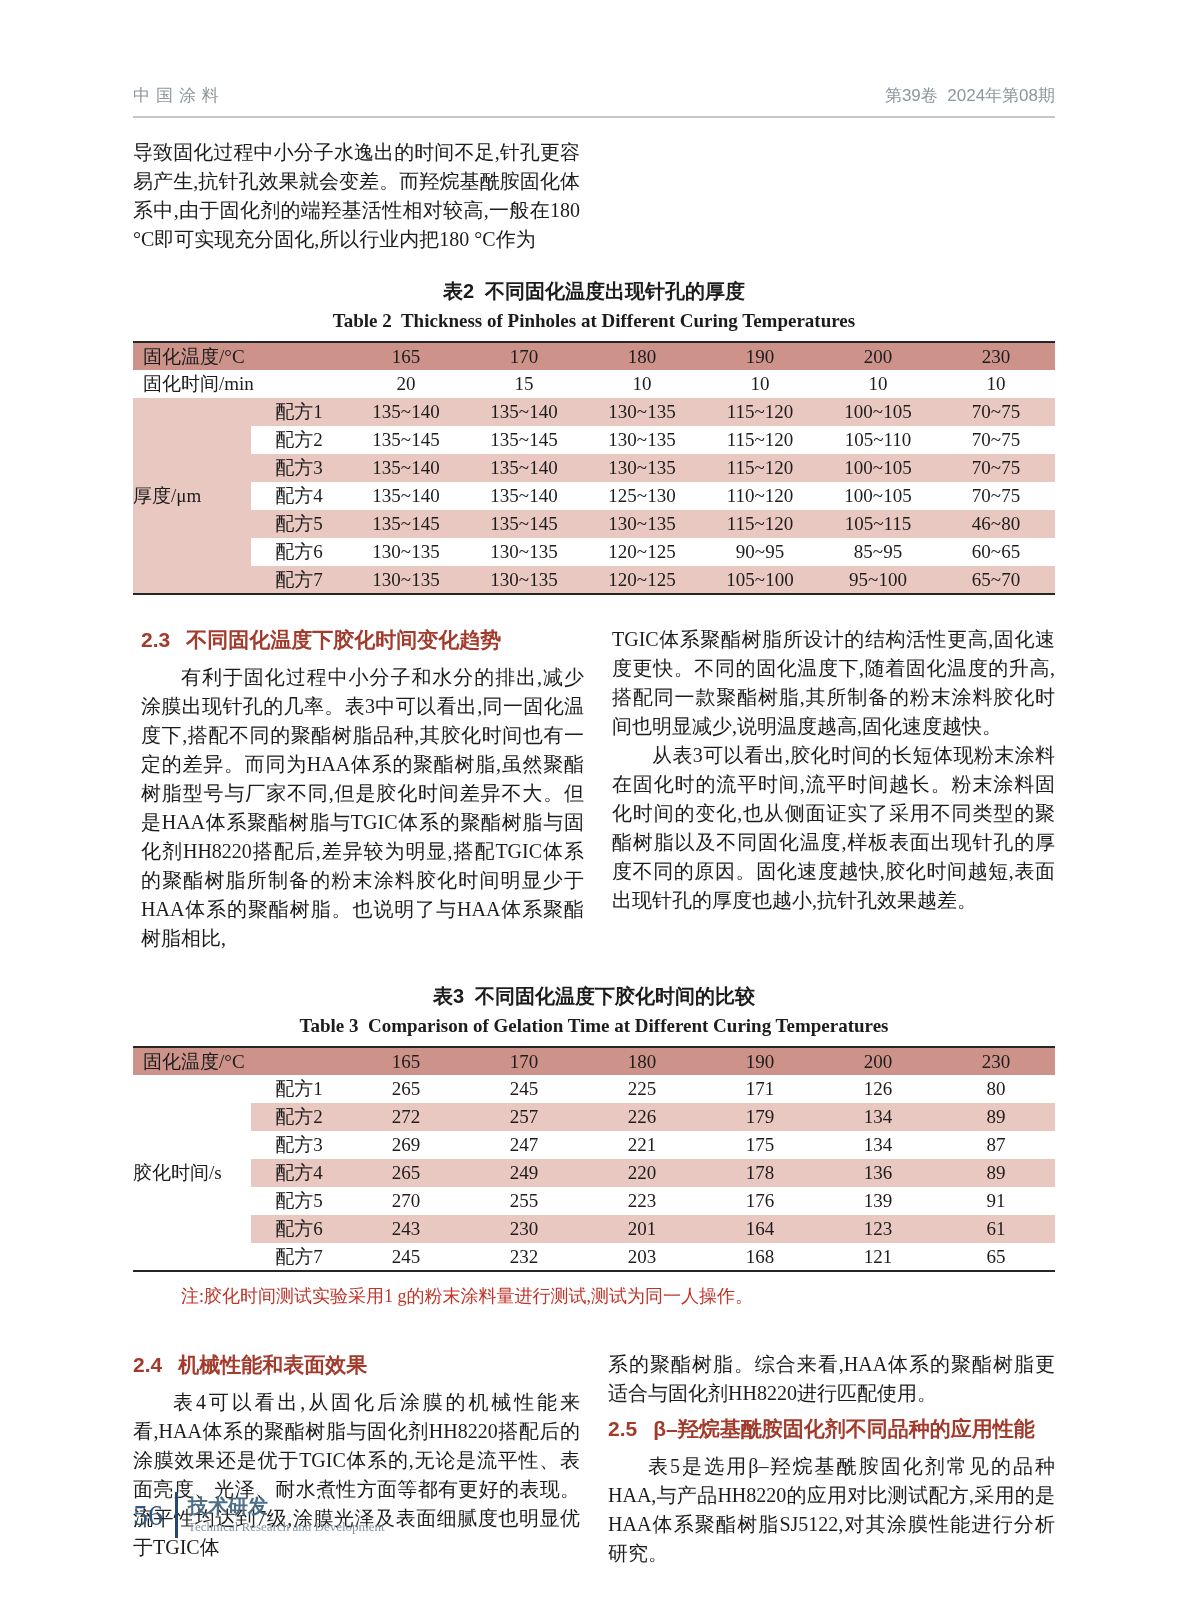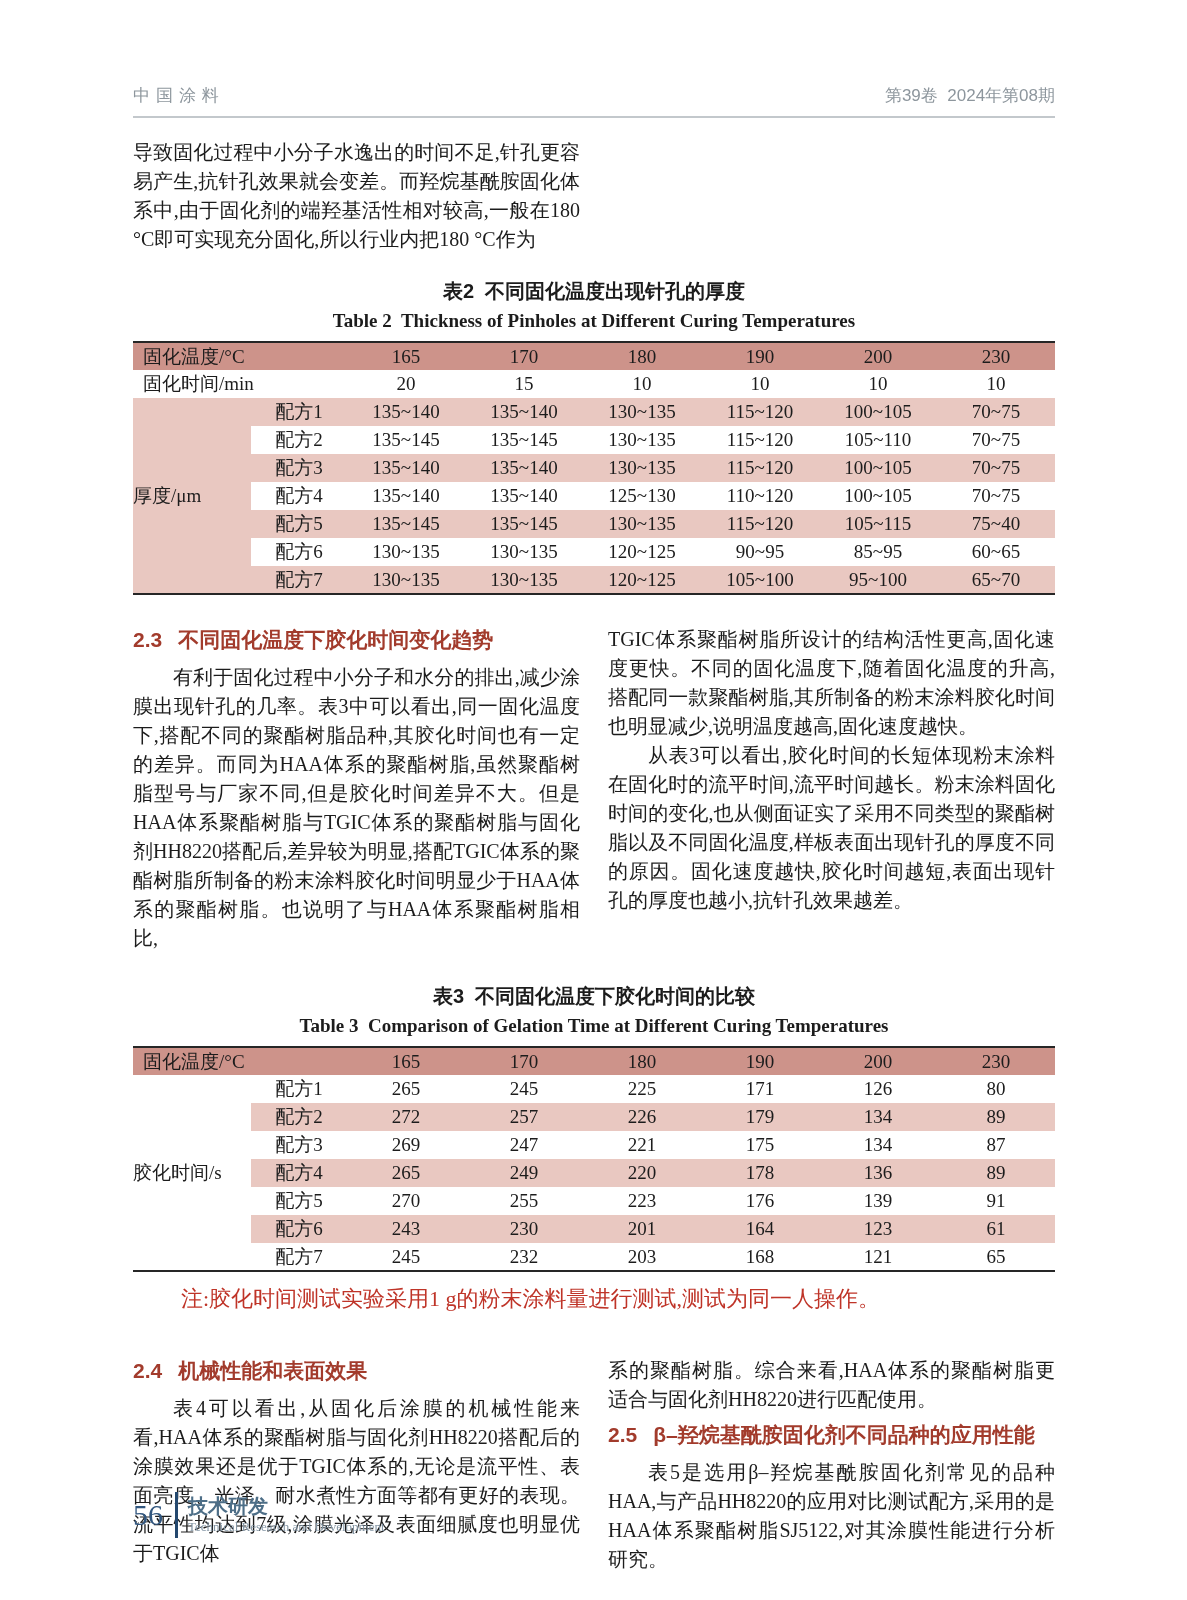--- a/index.html
+++ b/index.html
@@ -39,22 +39,22 @@
   .cap-en{text-align:center;font-weight:bold;font-size:19px;white-space:pre;margin-bottom:9px;}
   table.dtable{
     border-collapse:collapse;width:922px;table-layout:fixed;font-size:19px;
     border-top:2px solid #262626;border-bottom:2px solid #262626;
   }
   table.dtable td{height:28px;text-align:center;vertical-align:middle;padding:0;}
   table.dtable td.lbl{text-align:left;padding-left:10px;}
   table.dtable td.grp{text-align:left;padding-left:0;}
   table.dtable tr.hdr td{background:var(--tbl-hdr-pink);}
   table.dtable td.pink{background:var(--tbl-stripe-pink);}
-  .note{color:var(--note-red);font-size:22px;margin:12px 0 0 48px;}
-  .sec{margin-top:30px;}
+  .note{color:var(--note-red);font-size:18px;margin:12px 0 0 48px;}
+  .sec{margin-top:30px;margin-left:8px;}
   .sec2{margin-top:42px;}
   h3.sec-h{
     font-family:"Liberation Sans","DejaVu Sans",sans-serif;font-weight:bold;
     color:var(--heading-red);font-size:21px;line-height:30px;margin-bottom:8px;
   }
   h3.sec-h .num{margin-right:16px;}
   h3.mid{margin-top:6px;}
   .pg-footer{position:absolute;left:133px;top:1492px;display:flex;align-items:center;}
   .pg-num{font-size:30px;color:var(--footer-blue);margin-right:12px;}
   .vbar{width:3px;height:46px;background:var(--footer-bar-blue);margin-right:10px;}
@@ -149,21 +149,21 @@
               <td>100~105</td>
               <td>70~75</td>
             </tr>
             <tr>
               <td class="pink">配方5</td>
               <td class="pink">135~145</td>
               <td class="pink">135~145</td>
               <td class="pink">130~135</td>
               <td class="pink">115~120</td>
               <td class="pink">105~115</td>
-              <td class="pink">75~40</td>
+              <td class="pink">46~80</td>
             </tr>
             <tr>
               <td>配方6</td>
               <td>130~135</td>
               <td>130~135</td>
               <td>120~125</td>
               <td>90~95</td>
               <td>85~95</td>
               <td>60~65</td>
             </tr>

